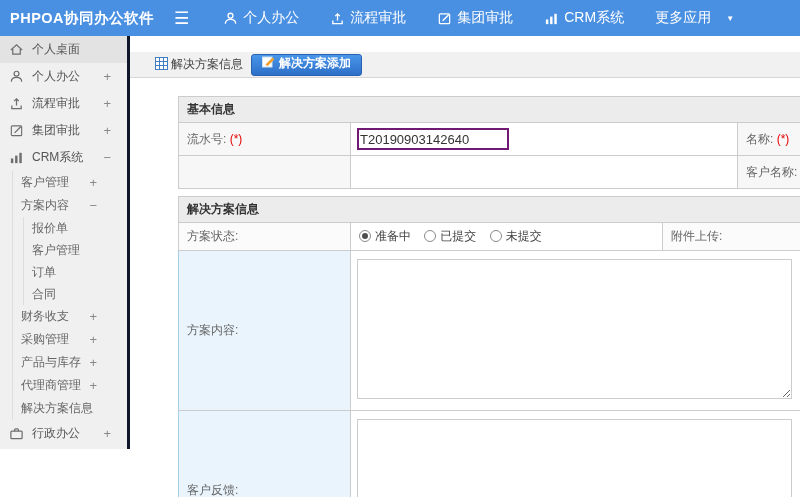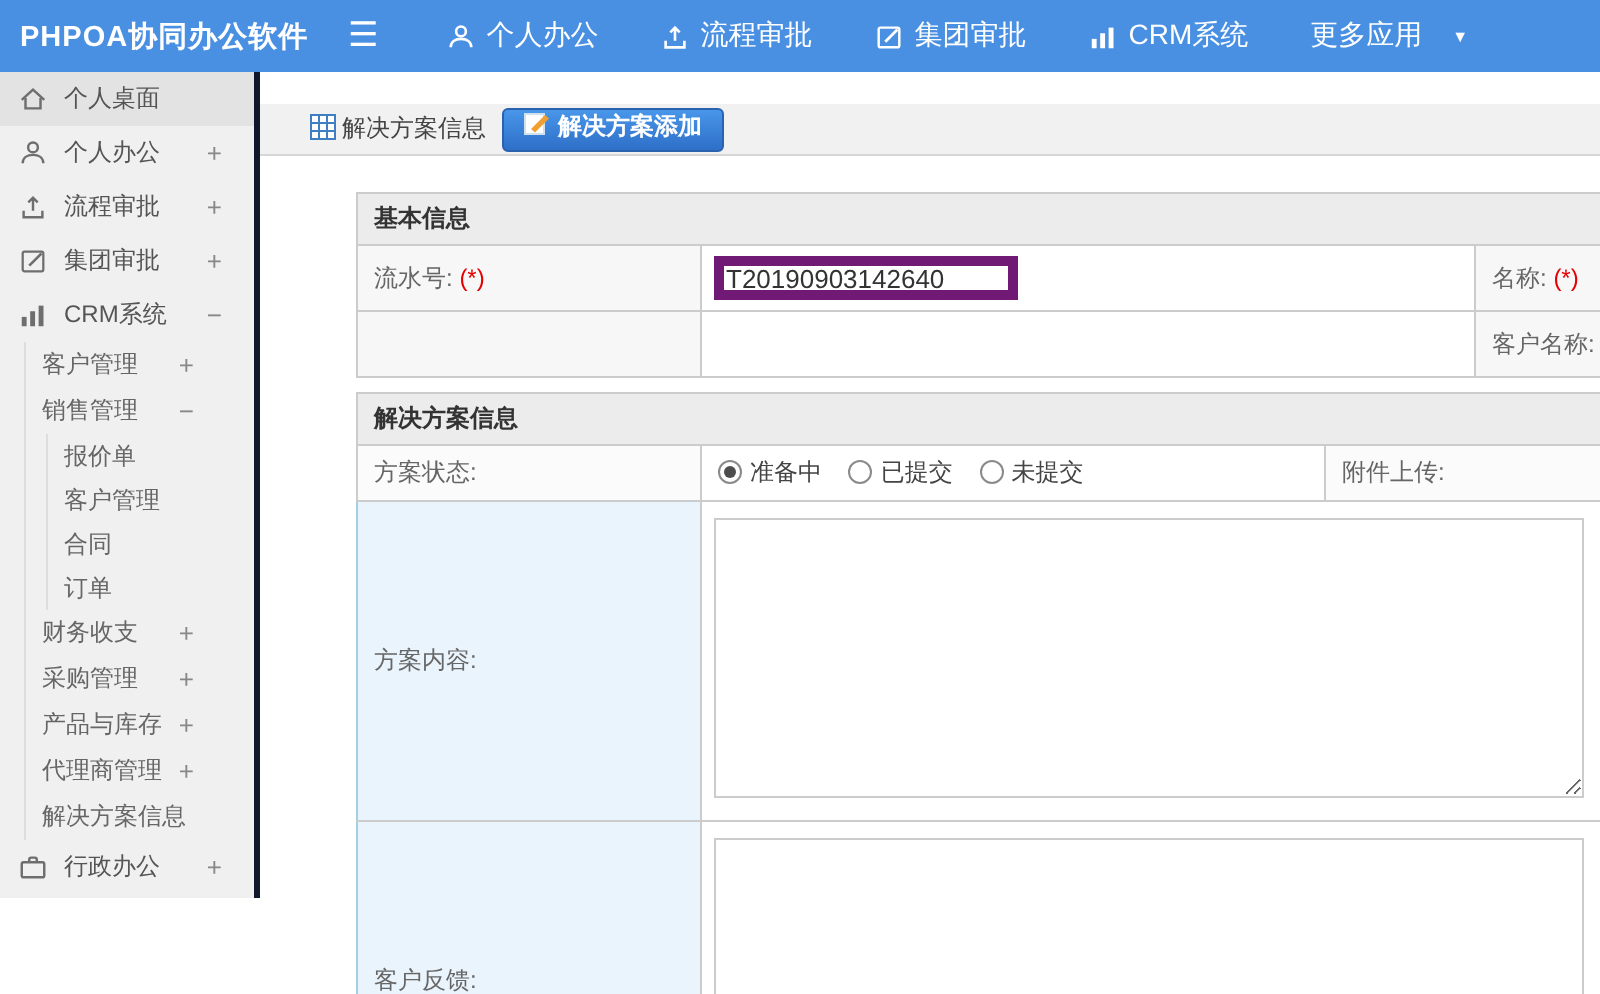--- a/index.html
+++ b/index.html
@@ -45,21 +45,21 @@
   
   .form-area { position:absolute; top:44px; left:48px; width:622px; height:417px; overflow:hidden; }
   table { border-collapse:collapse; table-layout:fixed; width:760px; }
   td { border:1px solid #ccc; font-size:12px; color:#666; overflow:hidden; white-space:nowrap; }
   .sec-hdr { height:26px; padding-left:8px; background:#ececec; color:#333; font-weight:bold; }
   .lbl { background:#f7f7f7; padding-left:8px; height:33px; }
   .lbl-lite { background:#fbfbfb; padding-left:8px; }
   .lbl-blue { background:#eaf4fc; padding-left:8px; border-left:1px solid #a5cde4; vertical-align:middle; }
   .cell-input { background:#fff; padding:5px 6px; }
   .req { color:#e60000; }
-  .txt { width:152px; height:22px; border:5px solid #701a75; padding:2px 1px; font-size:13px; color:#333; font-family:"Liberation Sans",sans-serif; }
+  .txt { width:152px; height:22px; border:2px solid #701a75; padding:2px 1px; font-size:13px; color:#333; font-family:"Liberation Sans",sans-serif; }
   .gap { height:7px; }
   .radio-row { height:28px; padding-left:8px; background:#fff; }
   .radio { display:inline-block; width:12px; height:12px; border:1px solid #8a8a8a; border-radius:50%; background:#fff; vertical-align:-2px; margin-right:4px; }
   .radio.checked { position:relative; }
   .radio.checked::after { content:""; position:absolute; left:2px; top:2px; width:6px; height:6px; border-radius:50%; background:#4d4d4d; }
   .radio-opt { margin-right:10px; color:#444; cursor:pointer; }
   .ta-cell { background:#fff; padding:8px 6px; vertical-align:top; }
   textarea { width:435px; height:140px; border:1px solid #ccc; resize:both; font-family:"Liberation Sans",sans-serif; }
 </style>
 </head>
@@ -164,28 +164,28 @@
     <span>CRM系统</span>
     <span class="tgl">−</span>
   </div>
 
   <div class="submenu-l2">
     <div class="sub2">
       <span>客户管理</span>
       <span class="tgl">+</span>
     </div>
     <div class="sub2">
-      <span>销售管理</span>
+      <span>方案内容</span>
       <span class="tgl">−</span>
     </div>
     <div class="submenu-l3">
       <div class="sub3"><span>报价单</span></div>
       <div class="sub3"><span>客户管理</span></div>
+      <div class="sub3"><span>订单</span></div>
       <div class="sub3"><span>合同</span></div>
-      <div class="sub3"><span>订单</span></div>
     </div>
     <div class="sub2">
       <span>财务收支</span>
       <span class="tgl">+</span>
     </div>
     <div class="sub2">
       <span>采购管理</span>
       <span class="tgl">+</span>
     </div>
     <div class="sub2">

